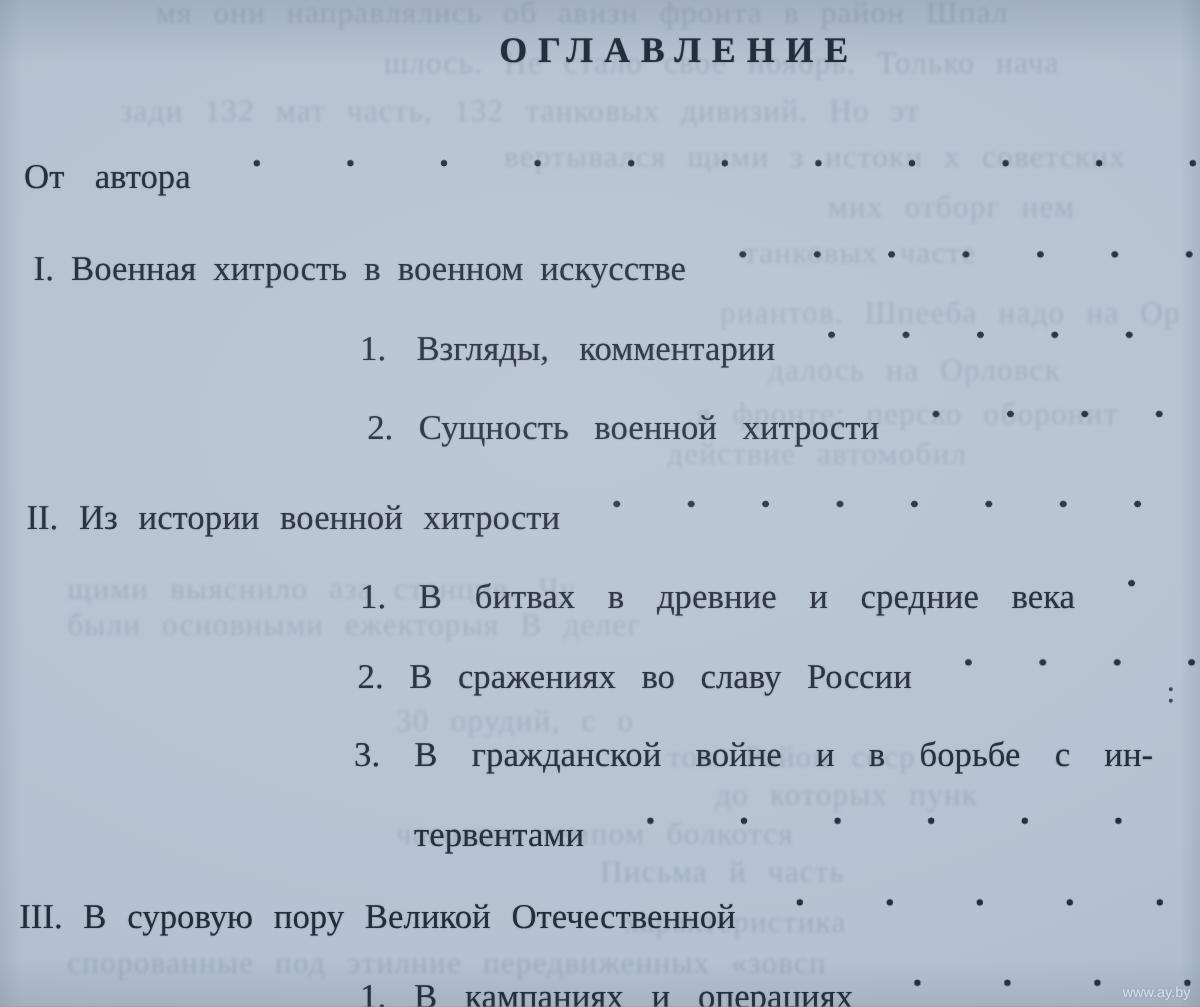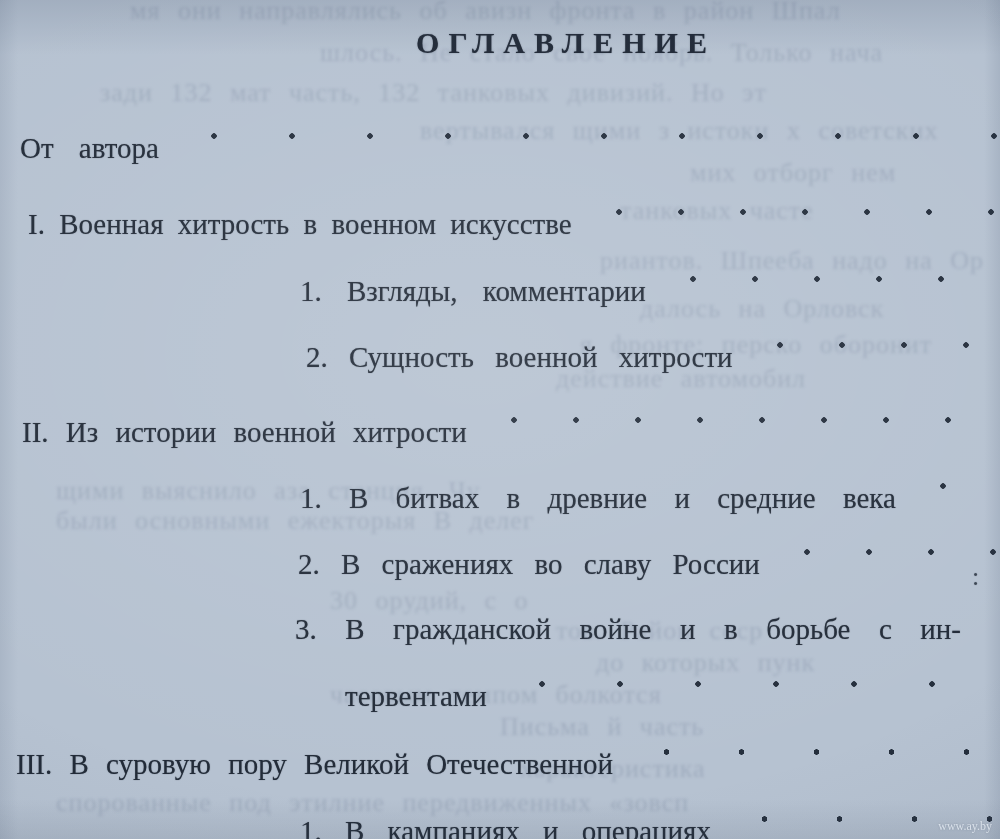--- a/index.html
+++ b/index.html
@@ -49,21 +49,21 @@
     filter:blur(1.4px);
     letter-spacing:1px;word-spacing:10px;
     pointer-events:none;
   }
   .artifact{
     position:absolute;font-size:26px;color:rgba(36,46,60,.7);
     text-shadow:0 0 1px rgba(36,46,60,.5);
   }
   .watermark{
     position:absolute;right:8px;bottom:5px;z-index:6;
-    font-family:Liberation Serif, serif;
+    font-family:Liberation Sans, sans-serif;
     font-size:12px;color:rgba(235,241,248,.78);
     text-shadow:0 0 2px rgba(110,122,140,.55);
     margin-top:16px;
   }
   .z{position:relative;z-index:2;}
 </style>
 </head>
 <body>
 
 <div class="page">

